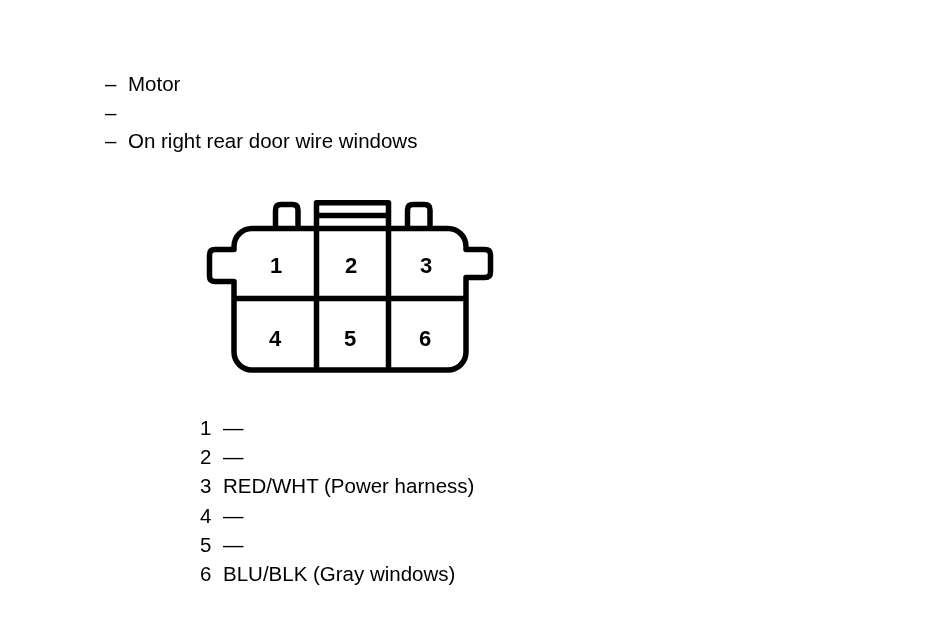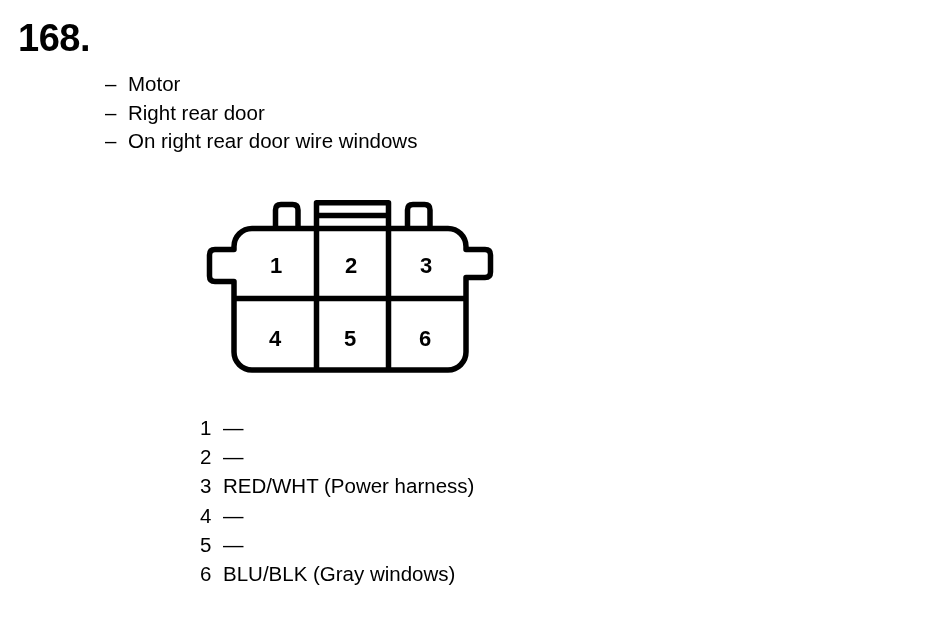--- a/index.html
+++ b/index.html
@@ -71,30 +71,28 @@
     font-size: 22px;
     font-weight: bold;
     fill: #000000;
   }
 </style>
 </head>
 <body>
 
 <div class="page">
 
-  <span class="title-number">168.</span>
 
   <div class="notes">
     <div class="note-line">
       <span class="note-dash">–</span>
       <span>Motor</span>
     </div>
     <div class="note-line">
       <span class="note-dash">–</span>
-      <span>Right rear door</span>
     </div>
     <div class="note-line">
       <span class="note-dash">–</span>
       <span>On right rear door wire windows</span>
     </div>
   </div>
 
   <svg class="connector-svg" viewBox="0 0 944 626" xmlns="http://www.w3.org/2000/svg">
     <g stroke="#000000" stroke-width="5.5" fill="none" stroke-linejoin="round">
 

